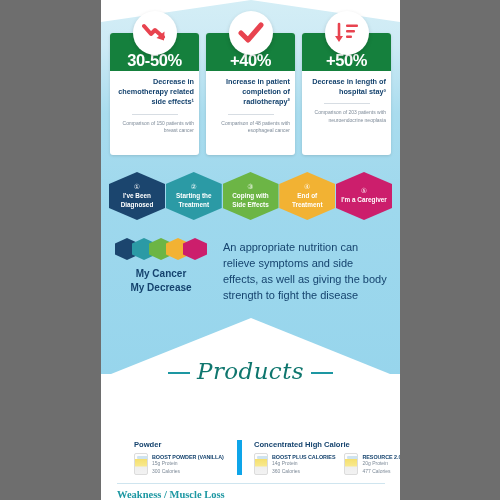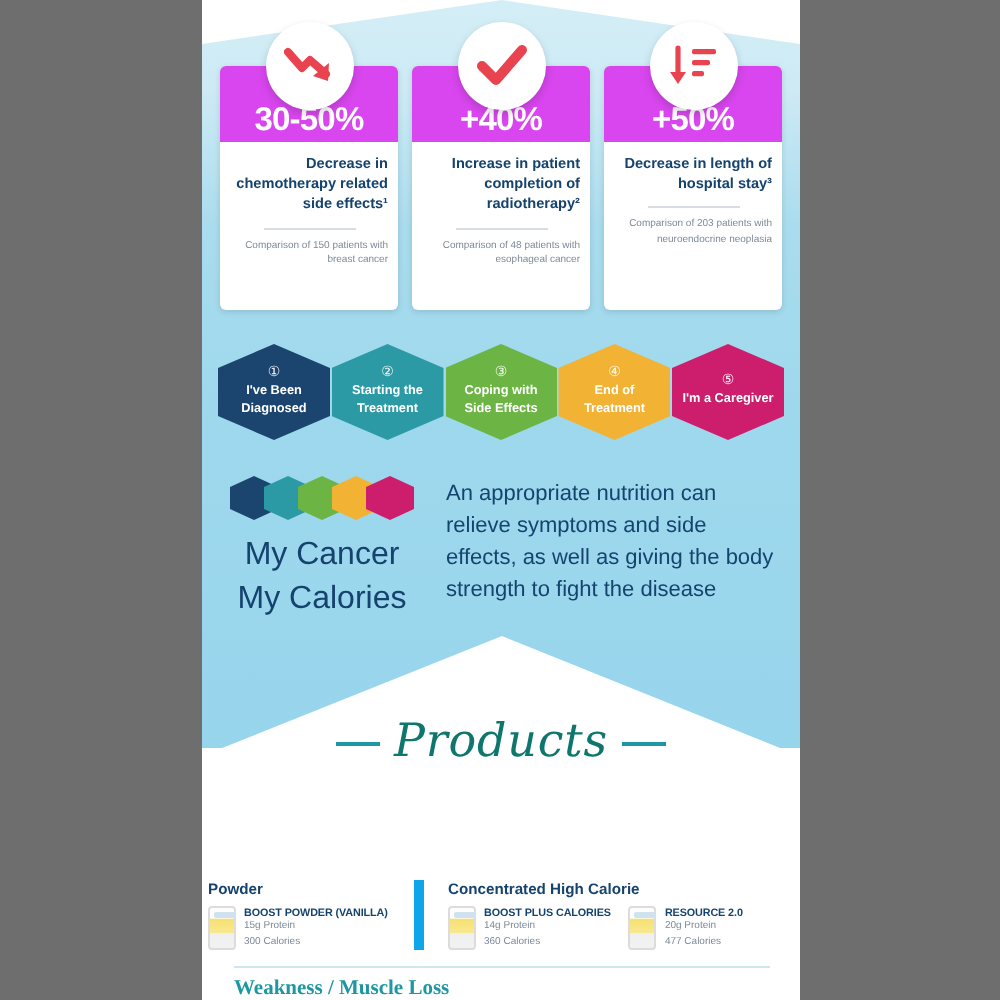--- a/index.html
+++ b/index.html
@@ -50,21 +50,21 @@
   }
   .stat-card {
     position:relative;
     width:89px;
     background:#ffffff;
     border-radius:3px;
     box-shadow:0 1px 3px rgba(0,0,0,.13);
     display:flex; flex-direction:column;
   }
   .stat-top {
-    background:#d946ef;
+    background:#15803d;
     border-radius:3px 3px 0 0;
     height:38px;
     display:flex; align-items:flex-end; justify-content:center;
     padding-bottom:3px;
   }
   .stat-num {
     color:#ffffff;
     font-size:16.5px;
     font-weight:bold;
     letter-spacing:-0.4px;
@@ -122,21 +122,21 @@
   }
   .logo-hexes { height:22px; position:relative; width:92px; margin:0 auto; }
   .logo-hexes i {
     position:absolute; top:0;
     width:24px; height:22px; display:block;
     clip-path:polygon(50% 0%, 100% 25%, 100% 75%, 50% 100%, 0% 75%, 0% 25%);
   }
   .logo-name {
     margin-top:7px;
     color:#15436e;
-    font-size:16px; font-weight:normal; line-height:1.35;
+    font-size:10px; font-weight:bold; line-height:1.35;
   }
   .intro-text {
     position:absolute; left:122px; top:239px; width:166px;
     color:#15436e;
     font-size:11px; line-height:1.46;
   }
 
   
   .products-title {
     position:absolute; left:0; top:358px; width:299px;
@@ -154,21 +154,21 @@
   }
 
   .cat-title {
     position:absolute; left:16px;
     color:#c2185b;
     font-size:10.5px; font-weight:bold;
   }
   .cat-title.teal { color:#1d97a2;font-family:Liberation Serif, serif; }
 
   .prod-grid {
-    position:absolute; left:3px; top:440px;
+    position:absolute; left:33px; top:440px;
     width:268px;
     display:flex;
   }
   .prod-col { position:relative; }
   .prod-col.left  { width:103px; }
   .prod-col.right { width:165px; padding-left:12px; border-left:5px solid #0ea5e9; }
   .col-head {
     color:#15436e; font-size:7.6px; font-weight:bold; margin-bottom:4px;
   }
   .prod-items { display:flex; }
@@ -286,21 +286,21 @@
   <div class="logo-block">
     <div class="logo-hexes">
       <i style="left:0px;  background:#1b456e"></i>
       <i style="left:17px; background:#2b9aa5"></i>
       <i style="left:34px; background:#6cb545"></i>
       <i style="left:51px; background:#f2b233"></i>
       <i style="left:68px; background:#cc1e6c"></i>
     </div>
     <div class="logo-name">
       <span>My Cancer</span><br>
-      <span>My Calories</span>
+      <span>My Decrease</span>
     </div>
   </div>
 
   <div class="intro-text">An appropriate nutrition can relieve symptoms and side effects, as well as giving the body strength to fight the disease</div>
 
   <div class="products-wedge"></div>
   <div class="white-base"></div>
 
   <div class="products-title">
     <span class="dash"></span><span>Products</span><span class="dash"></span>

